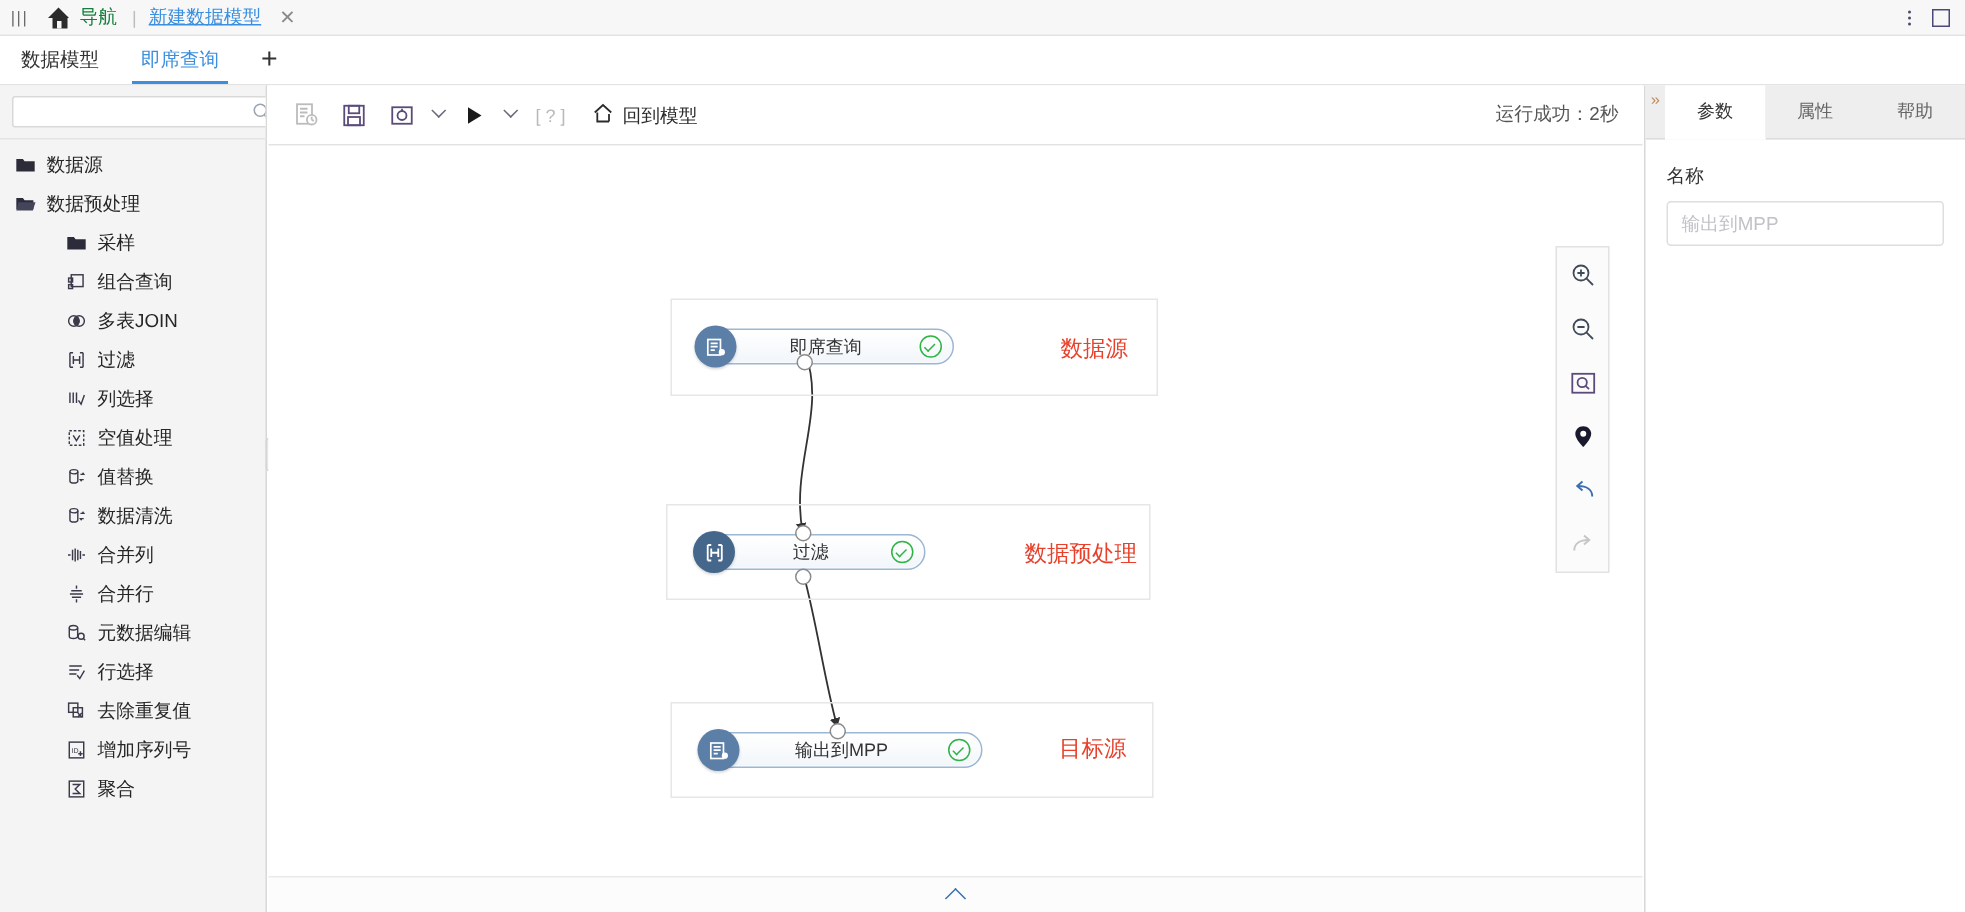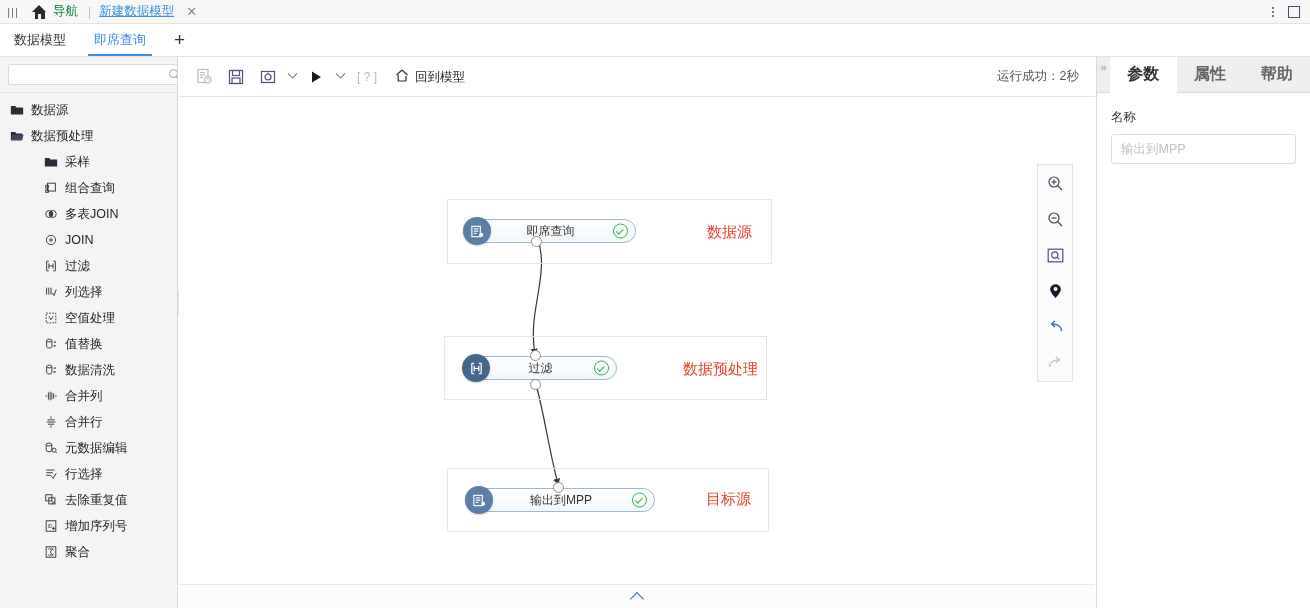--- a/index.html
+++ b/index.html
@@ -185,21 +185,21 @@
     background:#fff; border-left:1px solid #d8d8d8;
   }
   .rp-tabs { height:36px; display:flex; align-items:stretch; border-bottom:1px solid #dcdcdc;
     background:#eeeeee; }
   .rp-chev {
     width:13px; display:flex; align-items:flex-start; justify-content:center; padding-top:4px;
     font-size:11px; color:#c08a5a; background:#eeeeee;
   }
   .rp-tab {
     flex:1; display:flex; align-items:center; justify-content:center;
-    font-size:16px; color:#666; cursor:default; background:#eeeeee;font-weight:bold;
+    font-size:12px; color:#666; cursor:default; background:#eeeeee;
   }
   .rp-tab.active { background:#fff; color:#333; border-bottom:1px solid #fff;
     margin-bottom:-1px; }
   .rp-body { padding:16px 14px 0 14px; }
   .rp-flabel { font-size:12.5px; color:#333; margin-bottom:8px; }
   .rp-input {
     height:30px; border:1px solid #dedede; border-radius:3px; background:#fff;
     display:flex; align-items:center; padding:0 9px;
   }
   .rp-input input {
@@ -293,30 +293,20 @@
         </div>
         <div class="tnode lvl1">
           <span class="ic">
             <svg width="14" height="14" viewBox="0 0 16 16" fill="none" stroke="#3a3a4a" stroke-width="1.1">
               <circle cx="6" cy="8" r="4"></circle>
               <circle cx="10" cy="8" r="4"></circle>
               <path d="M8 4.6 A4 4 0 0 1 8 11.4 A4 4 0 0 1 8 4.6" fill="#3a3a4a"></path>
             </svg>
           </span>
           <span>多表JOIN</span>
-        </div>
-        <div class="tnode lvl1">
-          <span class="ic">
-            <svg width="14" height="14" viewBox="0 0 16 16" fill="none" stroke="#3a3a4a" stroke-width="1.1">
-              <circle cx="8" cy="8" r="5.3"></circle>
-              <line x1="5.4" y1="8" x2="10.6" y2="8"></line>
-              <line x1="8" y1="5.4" x2="8" y2="10.6"></line>
-            </svg>
-          </span>
-          <span>JOIN</span>
         </div>
         <div class="tnode lvl1">
           <span class="ic">
             <svg width="14" height="14" viewBox="0 0 16 16" fill="none" stroke="#3a3a4a" stroke-width="1.1">
               <line x1="3" y1="2.5" x2="3" y2="13.5"></line>
               <line x1="13" y1="2.5" x2="13" y2="13.5"></line>
               <line x1="3" y1="2.5" x2="5.4" y2="2.5"></line>
               <line x1="10.6" y1="2.5" x2="13" y2="2.5"></line>
               <line x1="3" y1="13.5" x2="5.4" y2="13.5"></line>
               <line x1="10.6" y1="13.5" x2="13" y2="13.5"></line>

